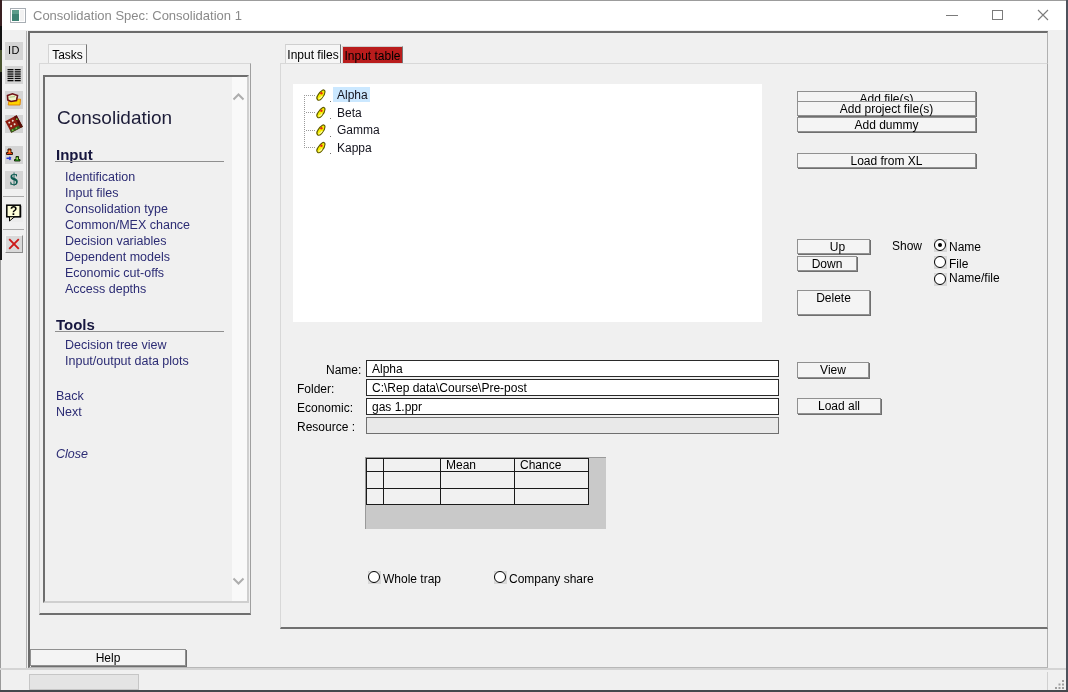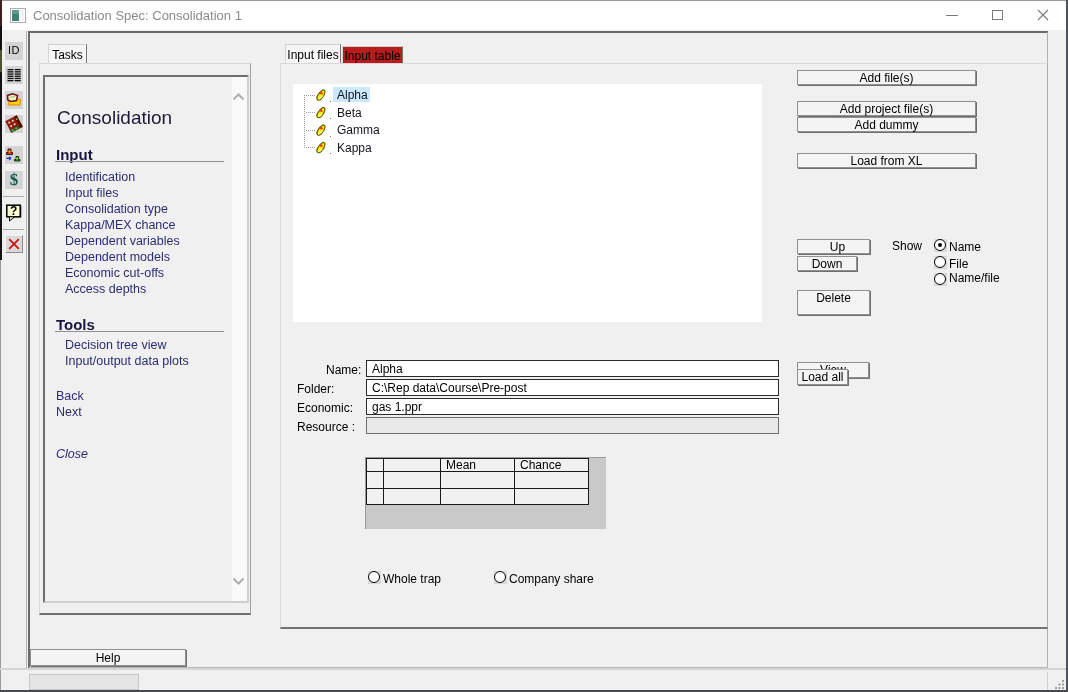--- a/index.html
+++ b/index.html
@@ -190,22 +190,22 @@
   <svg class="abs" style="right:2px; bottom:16px;" width="13" height="8" viewBox="0 0 13 8">
     <path d="M1.5,1.5 L6.5,6.5 L11.5,1.5" stroke="#adadad" stroke-width="2" fill="none"></path>
   </svg>
 </div>
 <div class="abs h1c" style="left:57px; top:107px;">Consolidation</div>
 <div class="abs hsec" style="left:56px; top:146px;">Input</div>
 <div class="abs hline" style="left:55px; top:161px; width:169px;"></div>
 <div class="abs lnk" style="left:65px; top:170px;">Identification</div>
 <div class="abs lnk" style="left:65px; top:186px;">Input files</div>
 <div class="abs lnk" style="left:65px; top:202px;">Consolidation type</div>
-<div class="abs lnk" style="left:65px; top:218px;">Kappa/MEX chance</div>
-<div class="abs lnk" style="left:65px; top:234px;">Dependent variables</div>
+<div class="abs lnk" style="left:65px; top:218px;">Common/MEX chance</div>
+<div class="abs lnk" style="left:65px; top:234px;">Decision variables</div>
 <div class="abs lnk" style="left:65px; top:250px;">Dependent models</div>
 <div class="abs lnk" style="left:65px; top:266px;">Economic cut-offs</div>
 <div class="abs lnk" style="left:65px; top:282px;">Access depths</div>
 <div class="abs hsec" style="left:56px; top:316px;">Tools</div>
 <div class="abs hline" style="left:55px; top:331px; width:169px;"></div>
 <div class="abs lnk" style="left:65px; top:338px;">Decision tree view</div>
 <div class="abs lnk" style="left:65px; top:354px;">Input/output data plots</div>
 <div class="abs lnk" style="left:56px; top:389px;">Back</div>
 <div class="abs lnk" style="left:56px; top:405px;">Next</div>
 <div class="abs lnk" style="left:56px; top:447px;font-style:italic;">Close</div>
@@ -319,39 +319,39 @@
 
 <div class="abs rsq" style="left:368px; top:571px;">
     <div class="rcirc"></div>
   </div>
 <div class="abs rlabel" style="left:383px; top:572px;">Whole trap</div>
 <div class="abs rsq" style="left:494px; top:571px;">
     <div class="rcirc"></div>
   </div>
 <div class="abs rlabel" style="left:509px; top:572px;">Company share</div>
 
-<div class="abs btn" style="left:797px; top:70px; width:179px; height:15px;">Add file(s)</div>
+<div class="abs btn" style="left:797px; top:91px; width:179px; height:15px;">Add file(s)</div>
 <div class="abs btn" style="left:797px; top:101px; width:179px; height:15px;">Add project file(s)</div>
 <div class="abs btn" style="left:797px; top:117px; width:179px; height:15px;">Add dummy</div>
 <div class="abs btn" style="left:797px; top:153px; width:179px; height:15px;">Load from XL</div>
 <div class="abs btn" style="left:797px; top:239px; width:73px; height:15px;padding-left:8px;">Up</div>
 <div class="abs btn" style="left:797px; top:256px; width:60px; height:15px;">Down</div>
 <div class="abs btn" style="left:797px; top:290px; width:73px; height:25px;">Delete</div>
 <div class="abs flabel" style="left:892px; top:239px;">Show</div>
 
 <div class="abs flabel" style="left:297px; top:363px;margin-left:29px;">Name:</div>
 <div class="abs flabel" style="left:297px; top:382px;">Folder:</div>
 <div class="abs flabel" style="left:297px; top:401px;">Economic:</div>
 <div class="abs flabel" style="left:297px; top:420px;">Resource :</div>
 <div class="abs field" style="left:366px; top:360px; width:413px; height:17px;">Alpha</div>
 <div class="abs field" style="left:366px; top:379px; width:413px; height:17px;">C:\Rep data\Course\Pre-post</div>
 <div class="abs field" style="left:366px; top:398px; width:413px; height:17px;">gas 1.ppr</div>
 <div class="abs field" style="left:366px; top:417px; width:413px; height:17px; background:#e9e9e9; border-color:#6f6f6f;"></div>
 <div class="abs btn" style="left:797px; top:362px; width:72px; height:16px;">View</div>
-<div class="abs btn" style="left:797px; top:369px; width:51px; height:16px;">Load all</div>
+<div class="abs btn" style="left:797px; top:398px; width:84px; height:16px;">Load all</div>
 
 <div id="grid" class="abs"></div>
 <svg class="abs" style="left:365px; top:457px;" width="241" height="72" viewBox="0 0 241 72">
   <rect x="0" y="0" width="241" height="72" fill="#c9c9c9"></rect>
   <rect x="0" y="0" width="241" height="1" fill="#9a9a9a"></rect>
   <rect x="0" y="0" width="1" height="72" fill="#9a9a9a"></rect>
 
   <rect x="1" y="1" width="223" height="47" fill="#f1f1f1"></rect>
 
   <g fill="#1a1a1a">

